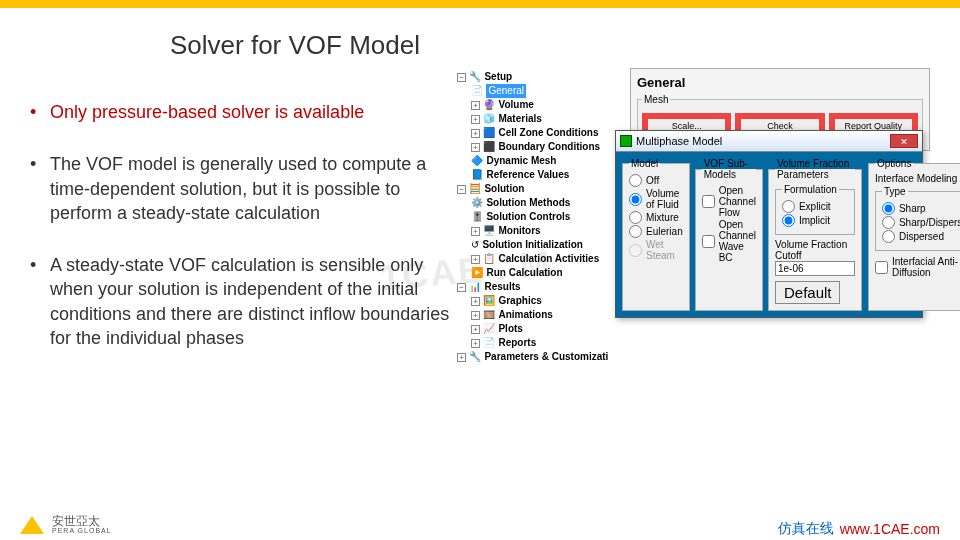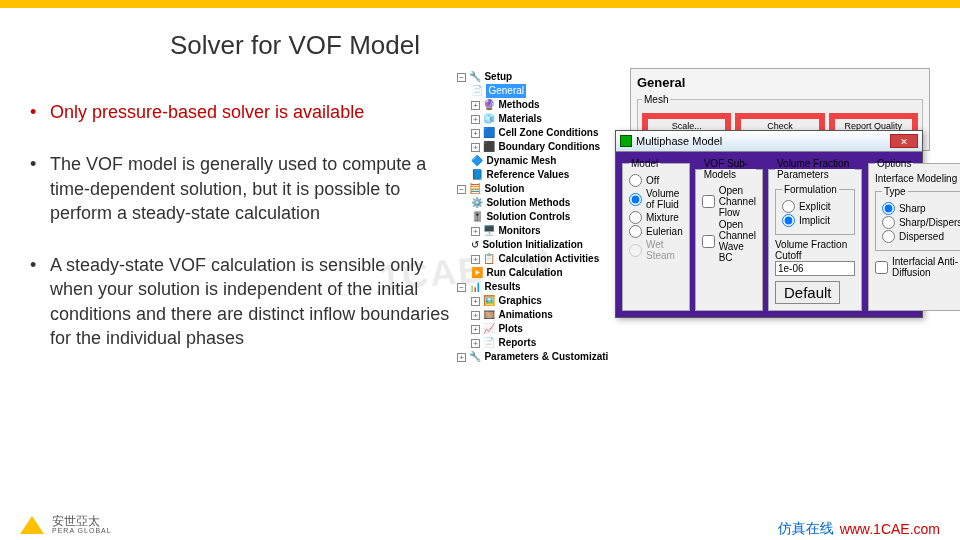--- a/index.html
+++ b/index.html
@@ -22,21 +22,21 @@
 .tree .child{padding-left:16px}
 .tree .sel{background:#3399ff;color:#fff;padding:0 2px}
 .tree b{font-weight:bold}
 .exp{display:inline-block;width:9px;height:9px;border:1px solid #888;text-align:center;line-height:7px;font-size:8px;color:#555;background:#fff}
 .gen-panel{position:absolute;top:68px;left:630px;width:300px;border:1px solid #aaa;background:#f4f4f4;padding:6px;font-size:11px}
 .gen-panel .hdr{font-weight:bold;font-size:13px;margin-bottom:4px}
 .gen-panel fieldset{border:1px solid #bbb;padding:4px}
 .gen-panel legend{font-size:10px}
 .gbtns{display:flex;gap:4px;margin-top:4px}
 .gbtns button{flex:1;font-size:9px;padding:2px 0;background:#eee;border:6px solid #ef4444}
-.dialog{position:absolute;top:130px;left:615px;width:308px;background:#4c1d95;border:1px solid #555;box-shadow:2px 2px 6px rgba(0,0,0,.3);font-size:10px}
+.dialog{position:absolute;top:130px;left:615px;width:308px;background:#0369a1;border:1px solid #555;box-shadow:2px 2px 6px rgba(0,0,0,.3);font-size:10px}
 .dlg-title{background:linear-gradient(#fff,#d5e5f5);border-bottom:1px solid #888;padding:3px 4px;display:flex;align-items:center;justify-content:space-between;font-size:11px}
 .dlg-title .t{display:flex;align-items:center;gap:4px}
 .dlg-title .fl{width:12px;height:12px;background:#0a0;border:1px solid #050}
 .dlg-title .x{background:#c44;color:#fff;width:28px;height:14px;text-align:center;line-height:14px;font-size:9px;border:1px solid #a22}
 .dlg-body{padding:6px;display:flex;flex-direction:row;gap:5px}
 .row{display:flex;gap:6px}
 fieldset{border:1px solid #aaa;padding:4px 6px 6px;background:#f0f0f0}
 legend{font-size:10px;padding:0 2px}
 .radio,.chk{display:flex;align-items:center;gap:4px;margin:1px 0;font-size:10px}
 .radio input,.chk input{margin:0}
@@ -61,21 +61,21 @@
   <li class="red">Only pressure-based solver is available</li>
   <li>The VOF model is  generally used to compute a time-dependent solution, but it is possible to perform a steady-state calculation</li>
   <li>A steady-state VOF calculation is sensible only when your solution is independent of the initial conditions and there are distinct inflow boundaries for the individual phases</li>
 </ul>
 
 <div class="wm">1CAE . M</div>
 
 <div class="tree">
   <div class="node"><span class="exp">−</span> 🔧 <b>Setup</b></div>
   <div class="node child">📄 <span class="sel">General</span></div>
-  <div class="node child"><span class="exp">+</span> 🔮 <b>Methods</b></div>
+  <div class="node child"><span class="exp">+</span> 🔮 <b>Volume</b></div>
   <div class="node child"><span class="exp">+</span> 🧊 <b>Materials</b></div>
   <div class="node child"><span class="exp">+</span> 🟦 <b>Cell Zone Conditions</b></div>
   <div class="node child"><span class="exp">+</span> ⬛ <b>Boundary Conditions</b></div>
   <div class="node child">🔷 <b>Dynamic Mesh</b></div>
   <div class="node child">📘 <b>Reference Values</b></div>
   <div class="node"><span class="exp">−</span> 🧮 <b>Solution</b></div>
   <div class="node child">⚙️ <b>Solution Methods</b></div>
   <div class="node child">🎚️ <b>Solution Controls</b></div>
   <div class="node child"><span class="exp">+</span> 🖥️ <b>Monitors</b></div>
   <div class="node child">↺ <b>Solution Initialization</b></div>

